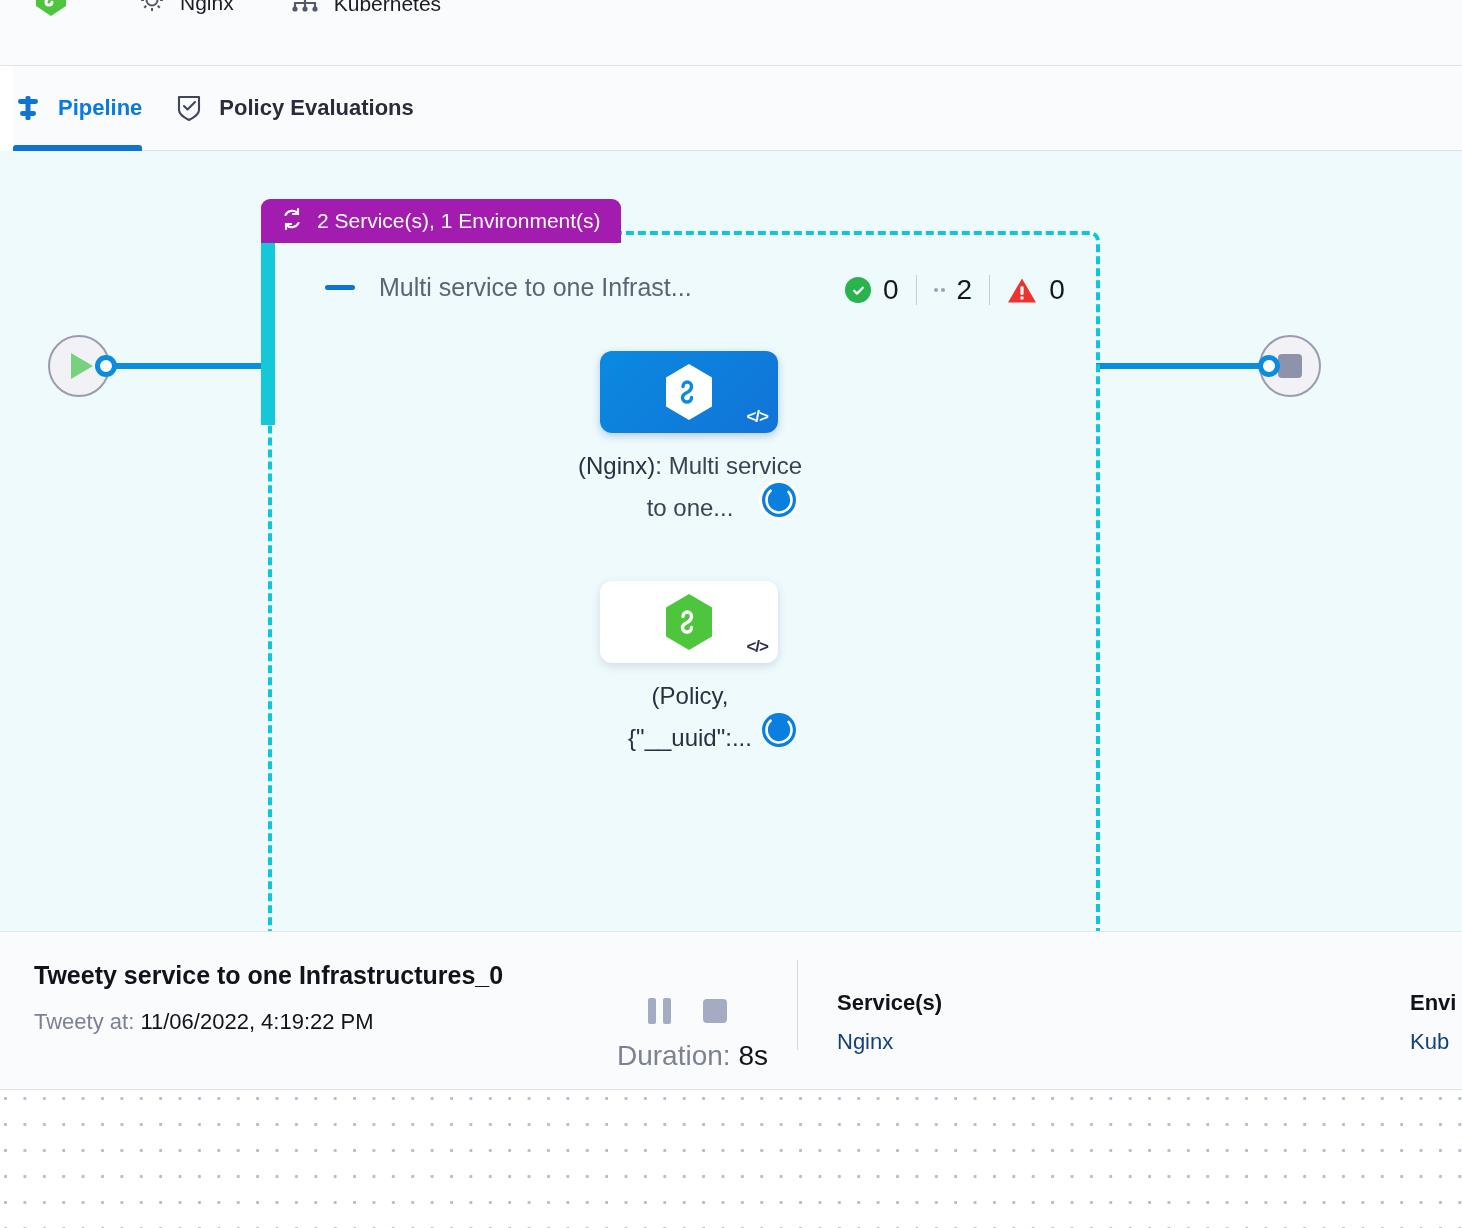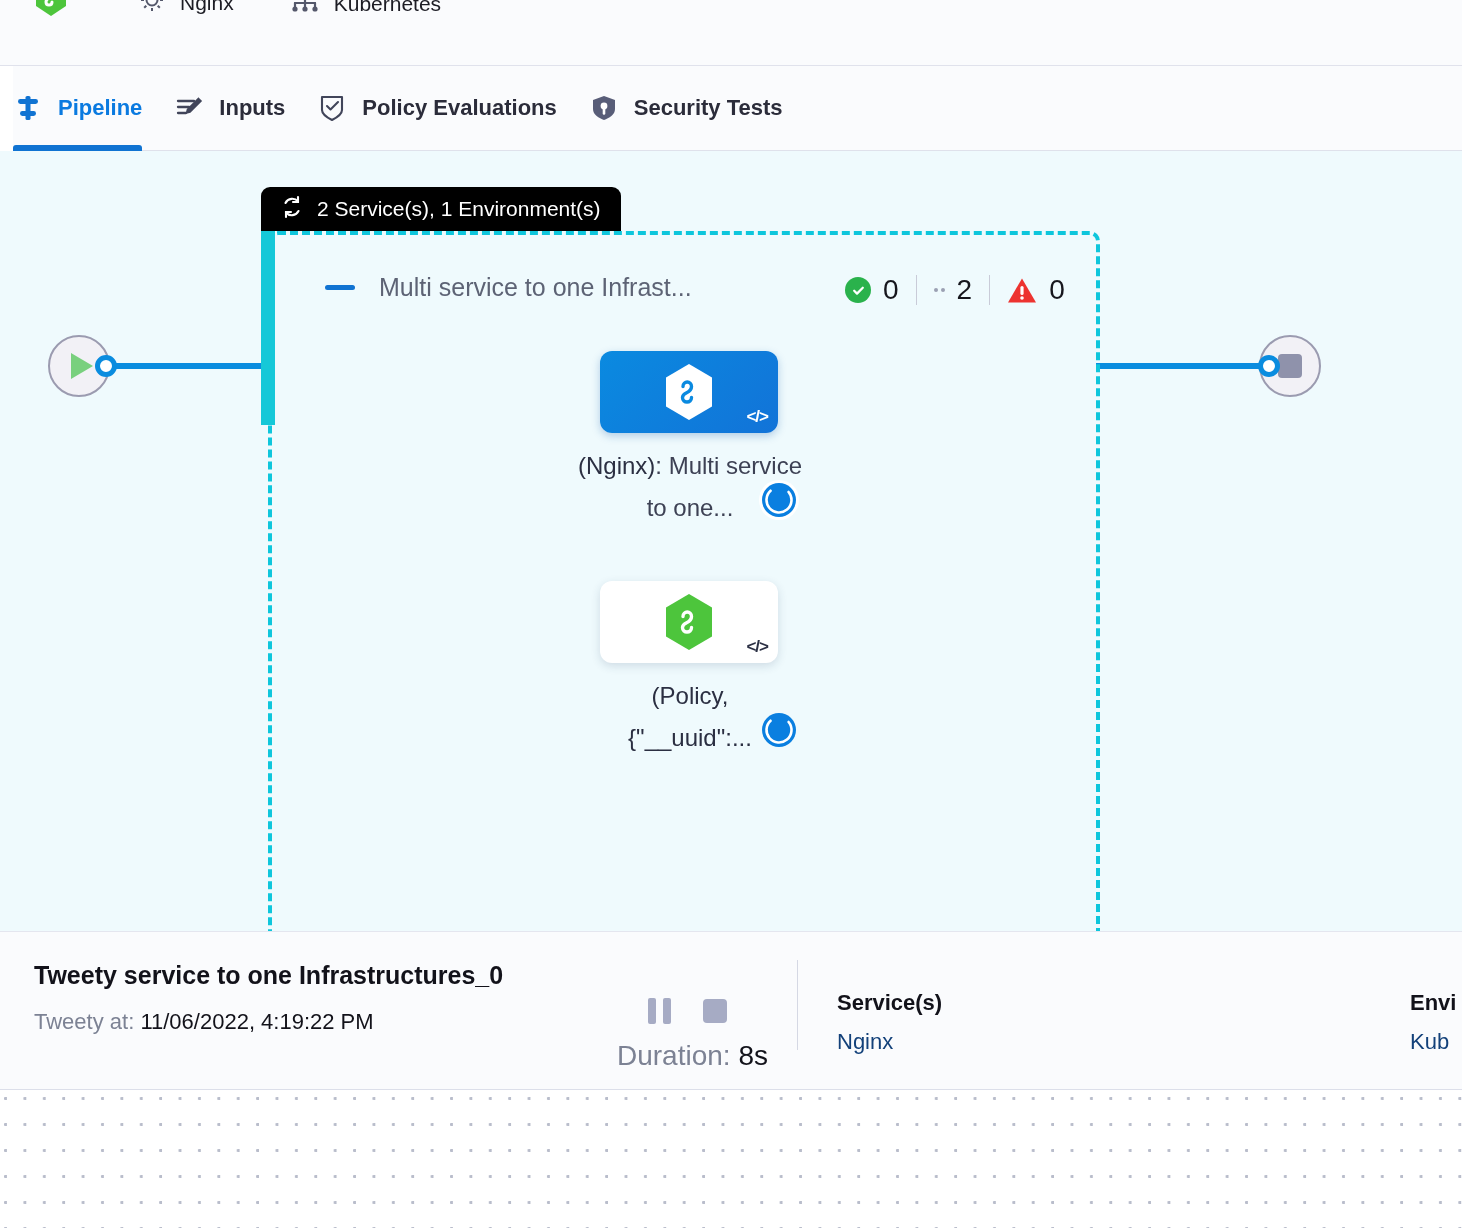--- a/index.html
+++ b/index.html
@@ -131,32 +131,33 @@
     width: 22px; height: 22px;
     border-radius: 50%;
     background: #ffffff;
     border: 5px solid #0a8cdf;
     box-sizing: border-box;
   }
 
   
   .group-badge {
     position: absolute;
-    background: #000000;
+    background: #a21caf;
     color: #ffffff;
     border-radius: 9px 9px 0 0;
     padding: 0 20px 0 18px;
     height: 44px;
     display: flex;
     align-items: center;
     gap: 12px;
     font-size: 21px;
     font-weight: 400;
     white-space: nowrap;
     z-index: 3;
+    margin-top: 12px;
   }
   .group-spine {
     position: absolute;
     width: 14px;
     background: #15c8d8;
     z-index: 2;
   }
   .group-box {
     position: absolute;
     border: 4px dashed #0ec6dc;
@@ -394,52 +395,31 @@
             <rect x="12.5" y="3" width="5" height="24" rx="1.6"></rect>
             <rect x="5" y="6" width="20" height="5" rx="2.4"></rect>
             <rect x="7" y="18" width="16" height="5" rx="2.4"></rect>
           </g>
         </svg>
       </span>
       <span>Pipeline</span>
       <span class="tab-underline"></span>
     </div>
 
-    <div class="tab">
-      <span class="tab-ico">
-        <svg viewBox="0 0 30 30" width="30" height="30">
-          <g stroke="#41455a" stroke-width="2.3" stroke-linecap="round">
-            <path d="M4 8 h16 M4 14 h11 M4 20 h8"></path>
-            <path d="M24.5 5.5 l2.5 2.5 -11 11 -3.4 .9 .9 -3.4 z" fill="#41455a" stroke-width="1.6"></path>
-          </g>
-        </svg>
-      </span>
-      <span>Inputs</span>
-    </div>
 
     <div class="tab">
       <span class="tab-ico">
         <svg viewBox="0 0 30 30" width="30" height="30">
           <path d="M5 4 h20 v13 c0 5 -6 8 -10 10 c-4 -2 -10 -5 -10 -10 z" fill="none" stroke="#41455a" stroke-width="2.1" stroke-linejoin="round"></path>
           <path d="M10 13 l3.5 3.5 L21 9" fill="none" stroke="#41455a" stroke-width="2.1" stroke-linecap="round" stroke-linejoin="round"></path>
         </svg>
       </span>
       <span>Policy Evaluations</span>
     </div>
 
-    <div class="tab">
-      <span class="tab-ico">
-        <svg viewBox="0 0 30 30" width="30" height="30">
-          <path d="M15 3 L26 7 v9 c0 6 -6 9 -11 11 c-5 -2 -11 -5 -11 -11 V7 z" fill="#585d78"></path>
-          <circle cx="15" cy="13" r="3.4" fill="#ffffff"></circle>
-          <path d="M15 15.5 l0 5" stroke="#ffffff" stroke-width="2.6" stroke-linecap="round"></path>
-        </svg>
-      </span>
-      <span>Security Tests</span>
-    </div>
   </div>
 
   <div class="canvas">
 
     <div class="wire" style="left:102px; top:212px; width:170px;"></div>
     <div class="wire" style="left:1096px; top:212px; width:190px;"></div>
 
     <div class="terminal" style="left:48px; top:184px;">
       <span class="play-tri"></span>
     </div>

